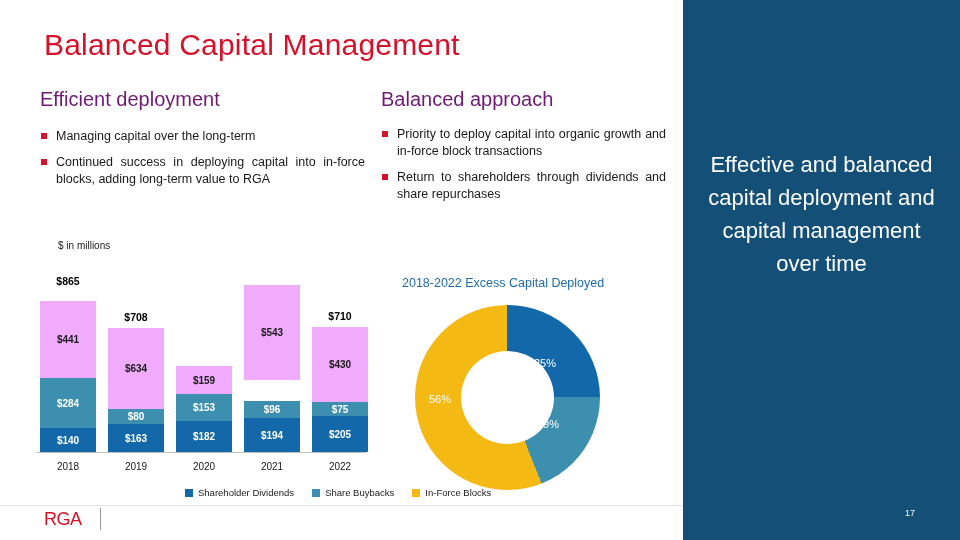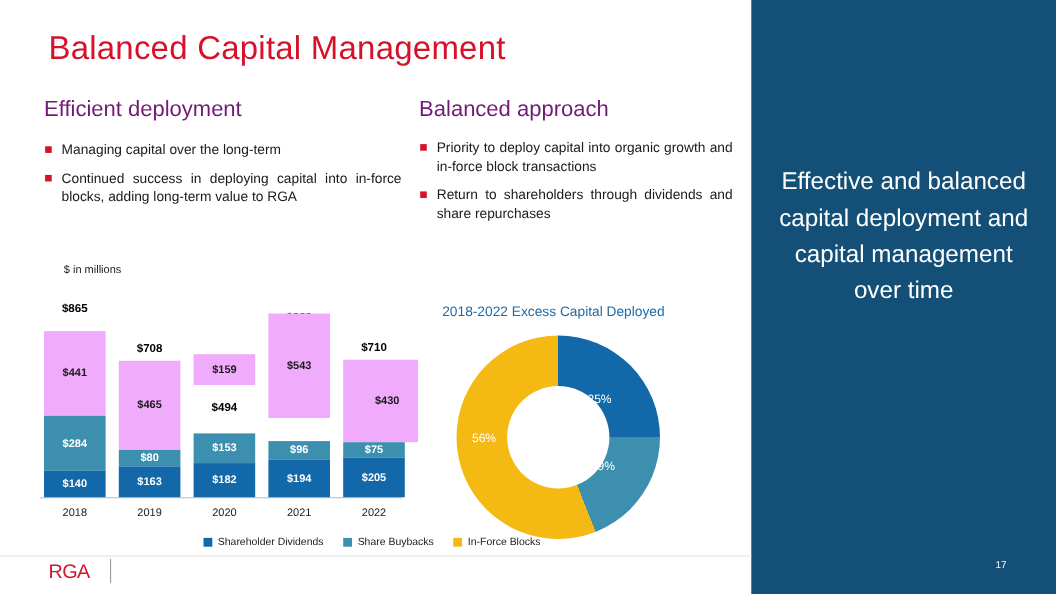--- a/index.html
+++ b/index.html
@@ -247,45 +247,45 @@
     <div class="bar-total" style="left:14px; bottom:213px;">$865</div>
     <div class="bar-col" style="left:14px;">
       <div class="seg inforce" style="height:77px;">$441</div>
       <div class="seg buyback" style="height:50px;">$284</div>
       <div class="seg dividend" style="height:24px;text-align:right;">$140</div>
     </div>
     <div class="x-label" style="left:14px;">2018</div>
 
     <div class="bar-total" style="left:82px; bottom:177px;margin-top:32px;">$708</div>
     <div class="bar-col" style="left:82px;">
-      <div class="seg inforce" style="height:81px;">$465</div>
+      <div class="seg inforce" style="height:81px;">$634</div>
       <div class="seg buyback" style="height:15px;">$80</div>
       <div class="seg dividend" style="height:28px;">$163</div>
     </div>
     <div class="x-label" style="left:82px;">2019</div>
 
     <div class="bar-total" style="left:150px; bottom:123px;">$494</div>
     <div class="bar-col" style="left:150px;">
       <div class="seg inforce" style="height:28px;">$159</div>
-      <div class="seg buyback" style="height:27px;margin-top:44px;">$153</div>
+      <div class="seg buyback" style="height:27px;">$153</div>
       <div class="seg dividend" style="height:31px;">$182</div>
     </div>
     <div class="x-label" style="left:150px;">2020</div>
 
     <div class="bar-total" style="left:218px; bottom:205px;">$833</div>
     <div class="bar-col" style="left:218px;">
       <div class="seg inforce" style="height:95px;">$543</div>
       <div class="seg buyback" style="height:17px;margin-top:21px;">$96</div>
       <div class="seg dividend" style="height:34px;">$194</div>
     </div>
     <div class="x-label" style="left:218px;">2021</div>
 
     <div class="bar-total" style="left:286px; bottom:178px;">$710</div>
     <div class="bar-col" style="left:286px;">
-      <div class="seg inforce" style="height:75px;padding-left:12px;">$430</div>
+      <div class="seg inforce" style="height:75px;">$430</div>
       <div class="seg buyback" style="height:14px;">$75</div>
       <div class="seg dividend" style="height:36px;">$205</div>
     </div>
     <div class="x-label" style="left:286px;">2022</div>
   </div>
 
   <div class="legend">
     <span class="legend-item">
       <span class="legend-swatch" style="background:#1268a8;"></span>
       <span>Shareholder Dividends</span>

